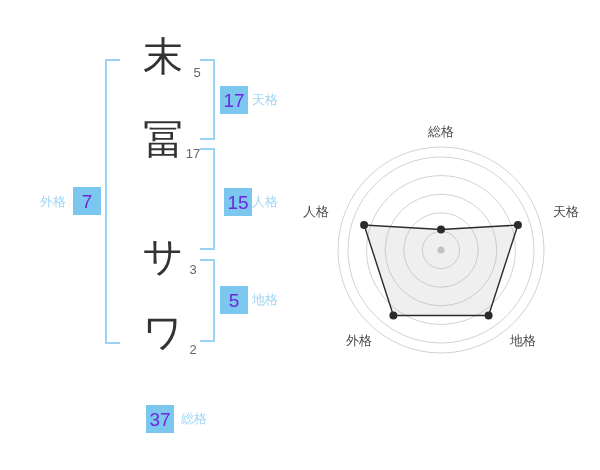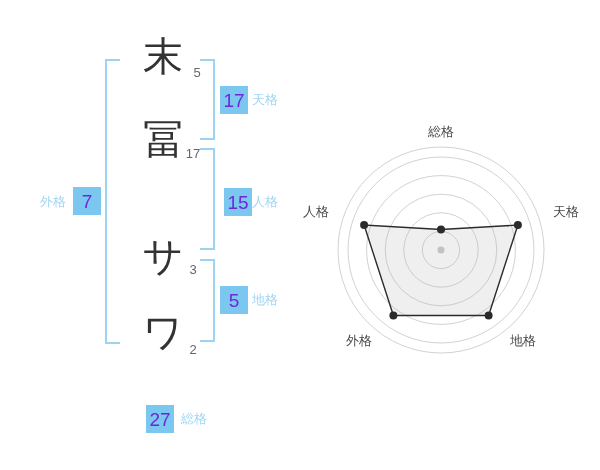--- a/index.html
+++ b/index.html
@@ -64,21 +64,21 @@
 
   <div class="badge" style="left:224px;top:188px">15</div>
   <div class="badge-label" style="left:252px;top:195px">人格</div>
 
   <div class="badge" style="left:220px;top:286px">5</div>
   <div class="badge-label" style="left:252px;top:293px">地格</div>
 
   <div class="badge-label" style="left:36px;top:195px;width:30px;text-align:right">外格</div>
   <div class="badge" style="left:73px;top:187px">7</div>
 
-  <div class="badge" style="left:146px;top:405px">27</div>
+  <div class="badge" style="left:146px;top:405px">37</div>
   <div class="badge-label" style="left:181px;top:412px">総格</div>
 
   <div id="radar-wrap">
     <svg width="300" height="285" viewBox="0 0 300 285">
         <circle cx="141" cy="155" r="18.6" fill="none" stroke="#d2d2d2" stroke-width="1"></circle>
         <circle cx="141" cy="155" r="37.2" fill="none" stroke="#d2d2d2" stroke-width="1"></circle>
         <circle cx="141" cy="155" r="55.8" fill="none" stroke="#d2d2d2" stroke-width="1"></circle>
         <circle cx="141" cy="155" r="74.4" fill="none" stroke="#d2d2d2" stroke-width="1"></circle>
         <circle cx="141" cy="155" r="93" fill="none" stroke="#d2d2d2" stroke-width="1"></circle>
         <circle cx="141" cy="155" r="103" fill="none" stroke="#d2d2d2" stroke-width="1"></circle>

